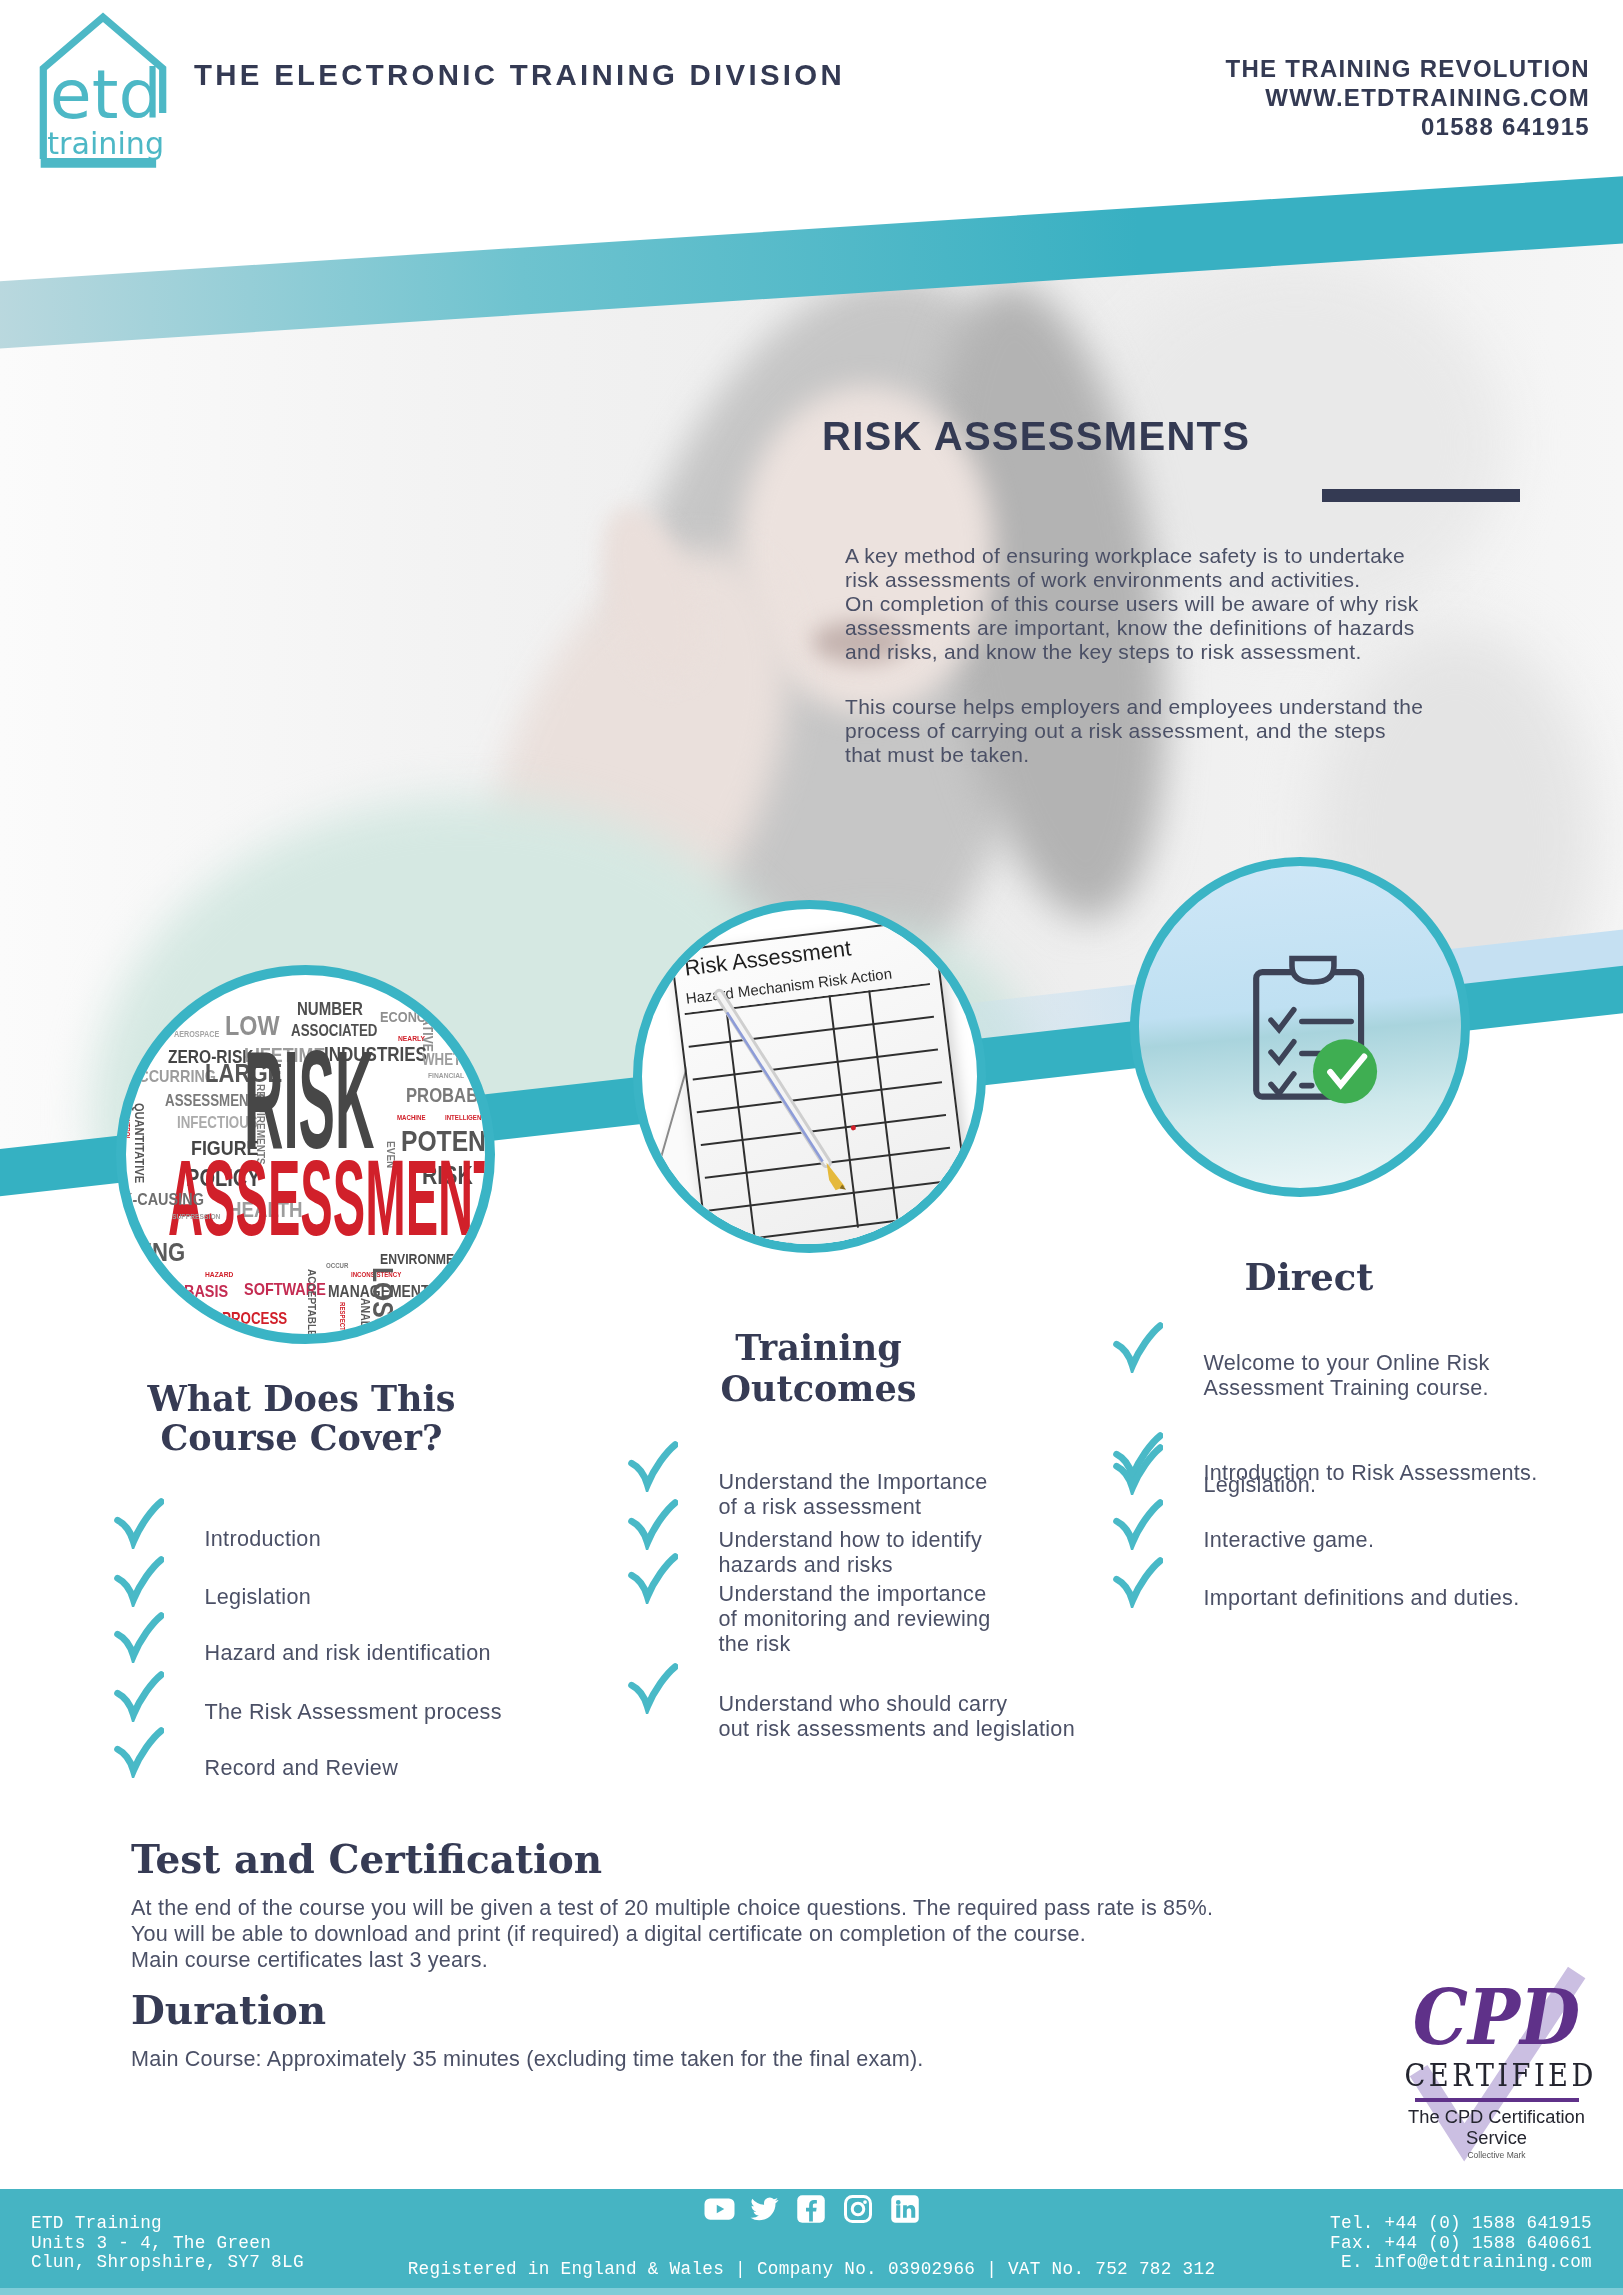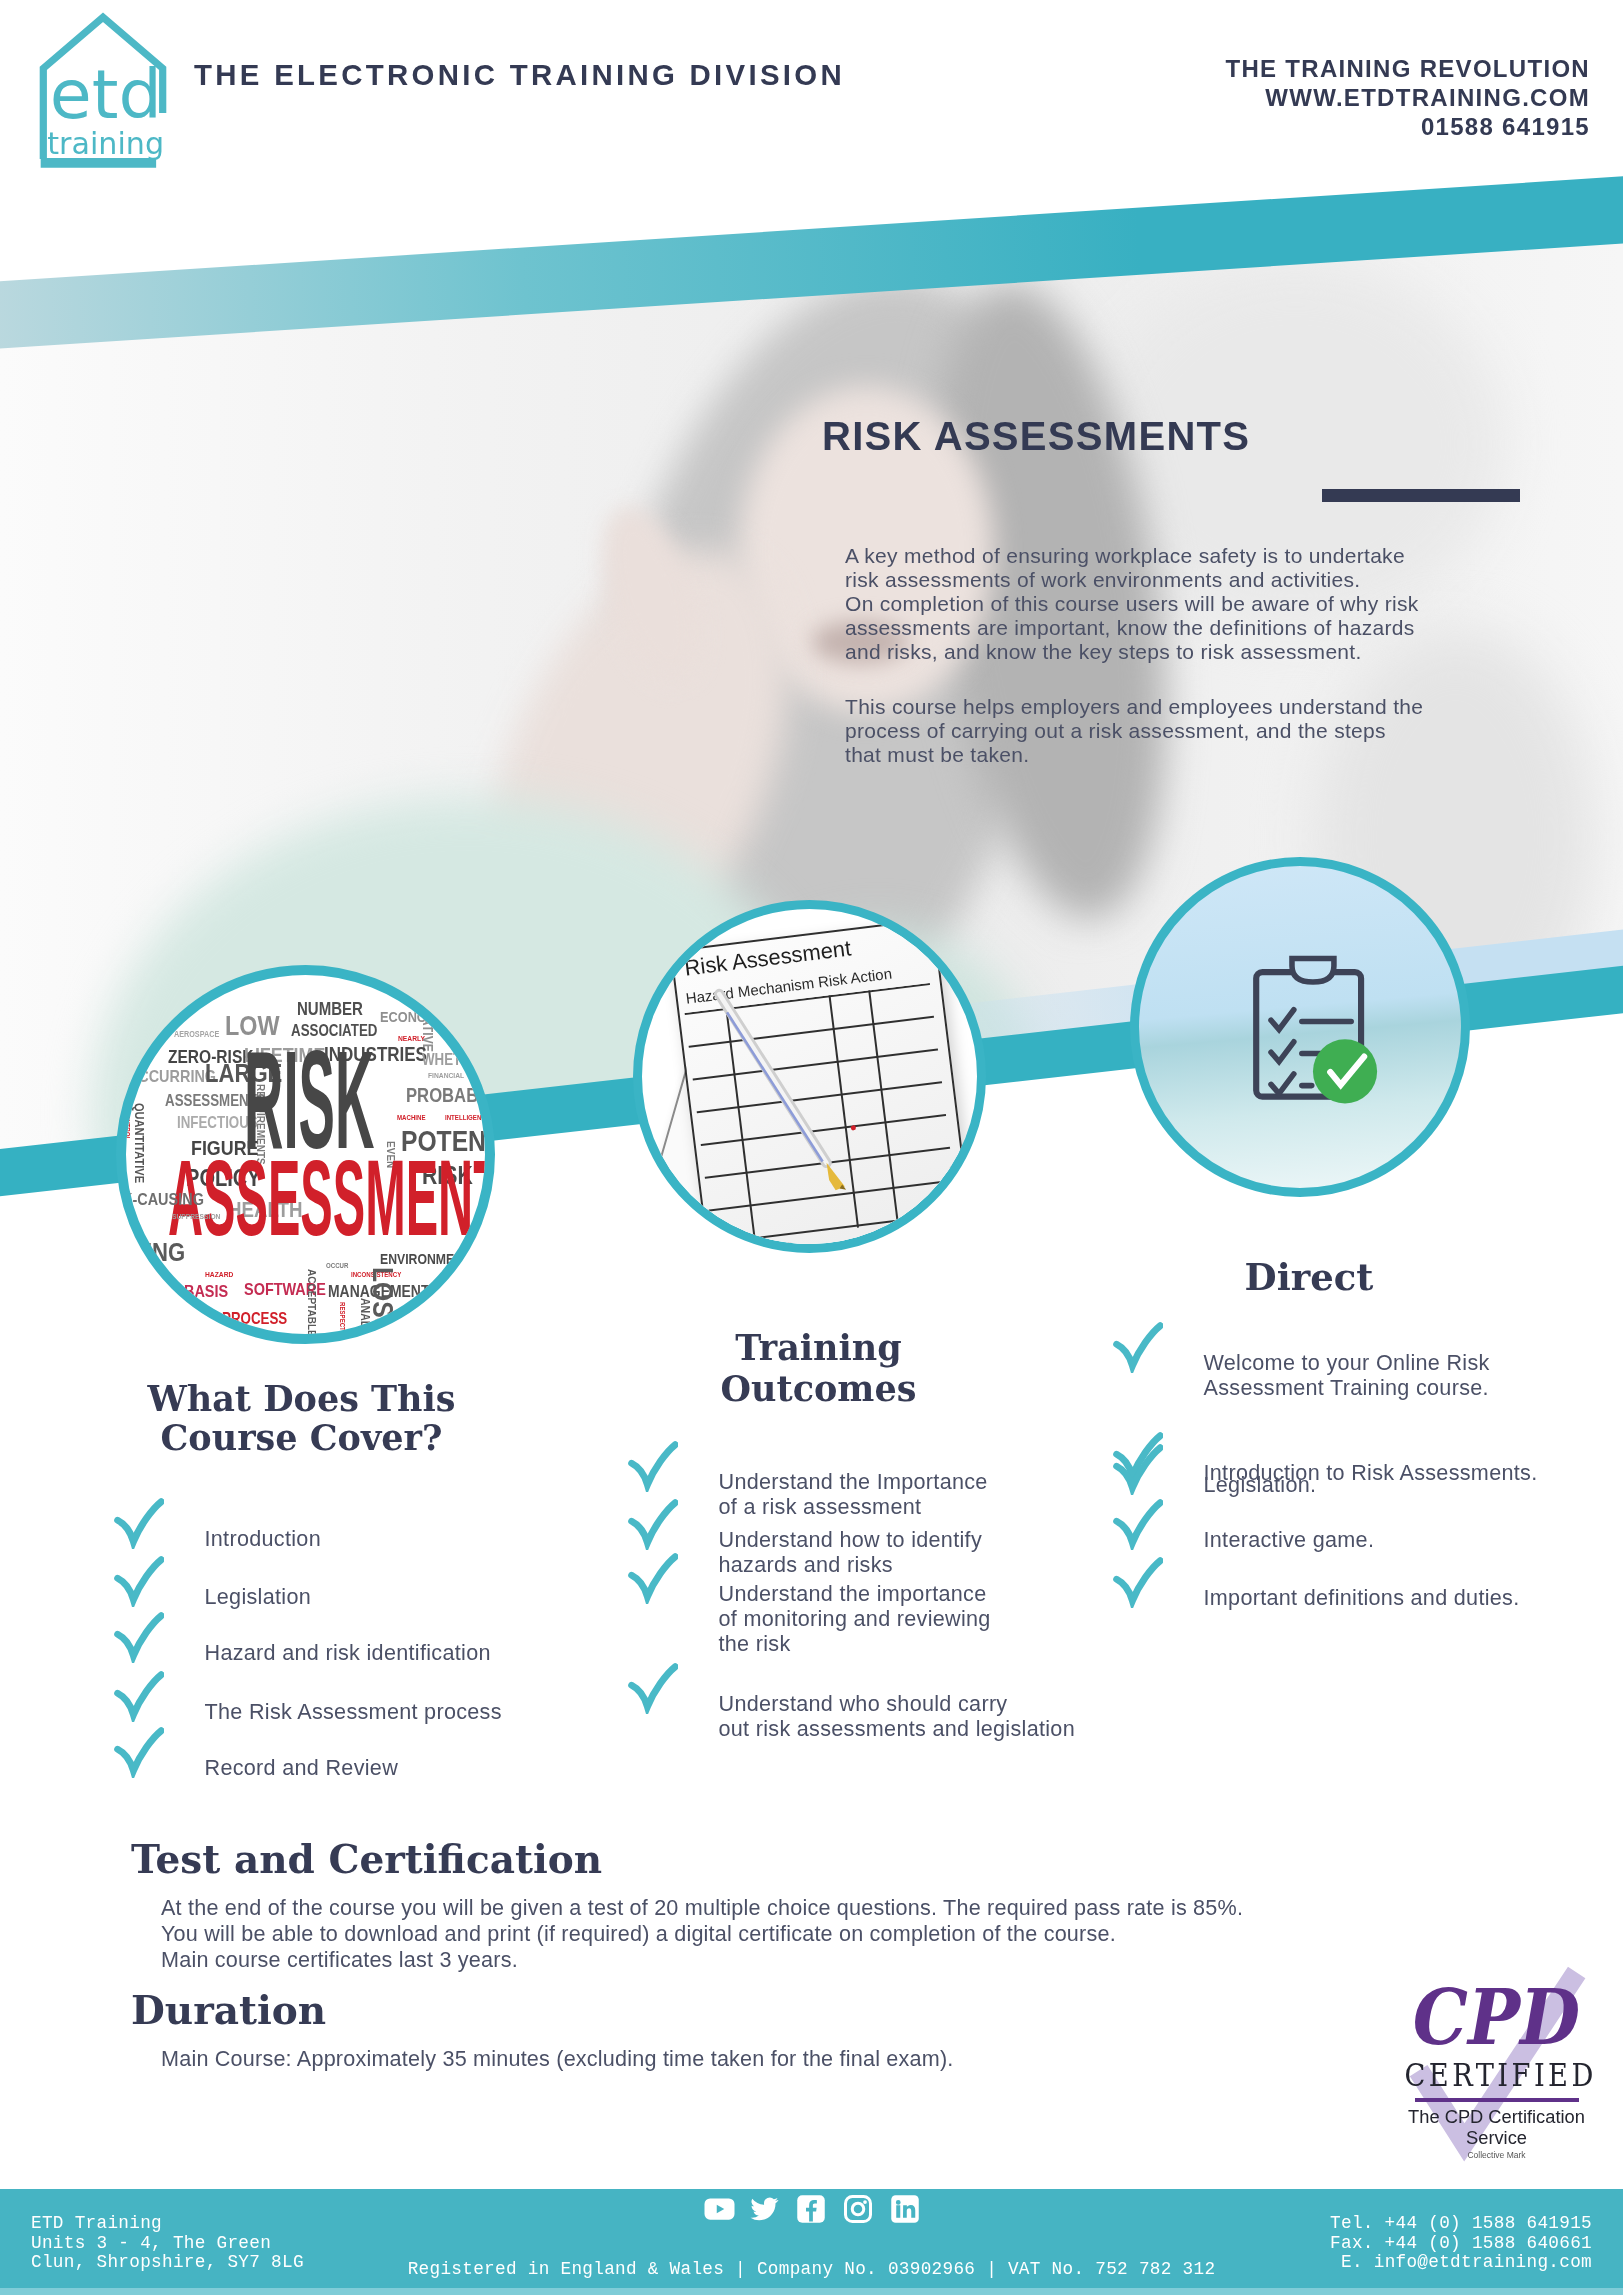--- a/index.html
+++ b/index.html
@@ -27,21 +27,21 @@
       background:linear-gradient(160deg,#fdfdfd,#ededed);border:2.6px solid #2f2f2f;border-radius:2.6px;
       box-shadow:3.9px 6.5px 14.4px rgba(0,0,0,.18);}
   .sheet-ghost{position:absolute;background:#fafafa;border:2px solid #8a8a8a;box-shadow:2.6px 3.9px 9.2px rgba(0,0,0,.12);}
   .grid-vline{position:absolute;top:0;bottom:0;width:2px;background:#2f2f2f;}
   
   .serif-h{font-family:"DejaVu Serif",serif;font-weight:bold;color:#363b54;text-align:center;}
   .serif-h-left{font-family:"DejaVu Serif",serif;font-weight:bold;color:#363b54;}
   .row{position:absolute;display:flex;align-items:flex-start;z-index:6;gap:13px;}
   .row .txt{margin-left:27.5px;margin-top:27.5px;font-size:21.6px;line-height:25px;letter-spacing:0.3px;color:#4b5066;}
   .check{width:51px;height:51px;flex:0 0 51px;}
-  .body-text{font-size:21.6px;line-height:26px;letter-spacing:0.2px;color:#4b5066;z-index:6;margin-left:30px;}
+  .body-text{font-size:21.6px;line-height:26px;letter-spacing:0.2px;color:#4b5066;z-index:6;}
   
   #cpd{position:absolute;left:1392px;top:1953px;width:209px;height:222px;text-align:center;z-index:6;}
   #cpd .acr{font-family:"DejaVu Serif",serif;font-style:italic;font-weight:bold;font-size:77px;line-height:77px;
             color:#5f3189;transform:scaleX(.9);transform-origin:center;}
   #cpd .cert{font-family:"DejaVu Serif",serif;font-size:31px;letter-spacing:3.9px;color:#24252f;
              transform:scaleX(.88);transform-origin:center;margin-top:1.3px;}
   #cpd .rule{width:164px;height:3.3px;background:#5f3189;margin:5.2px auto 3.9px auto;}
   #cpd .l1{font-size:18.3px;color:#24252f;line-height:21px;}
   #cpd .l3{font-size:8.5px;color:#555;margin-top:2px;}
   

